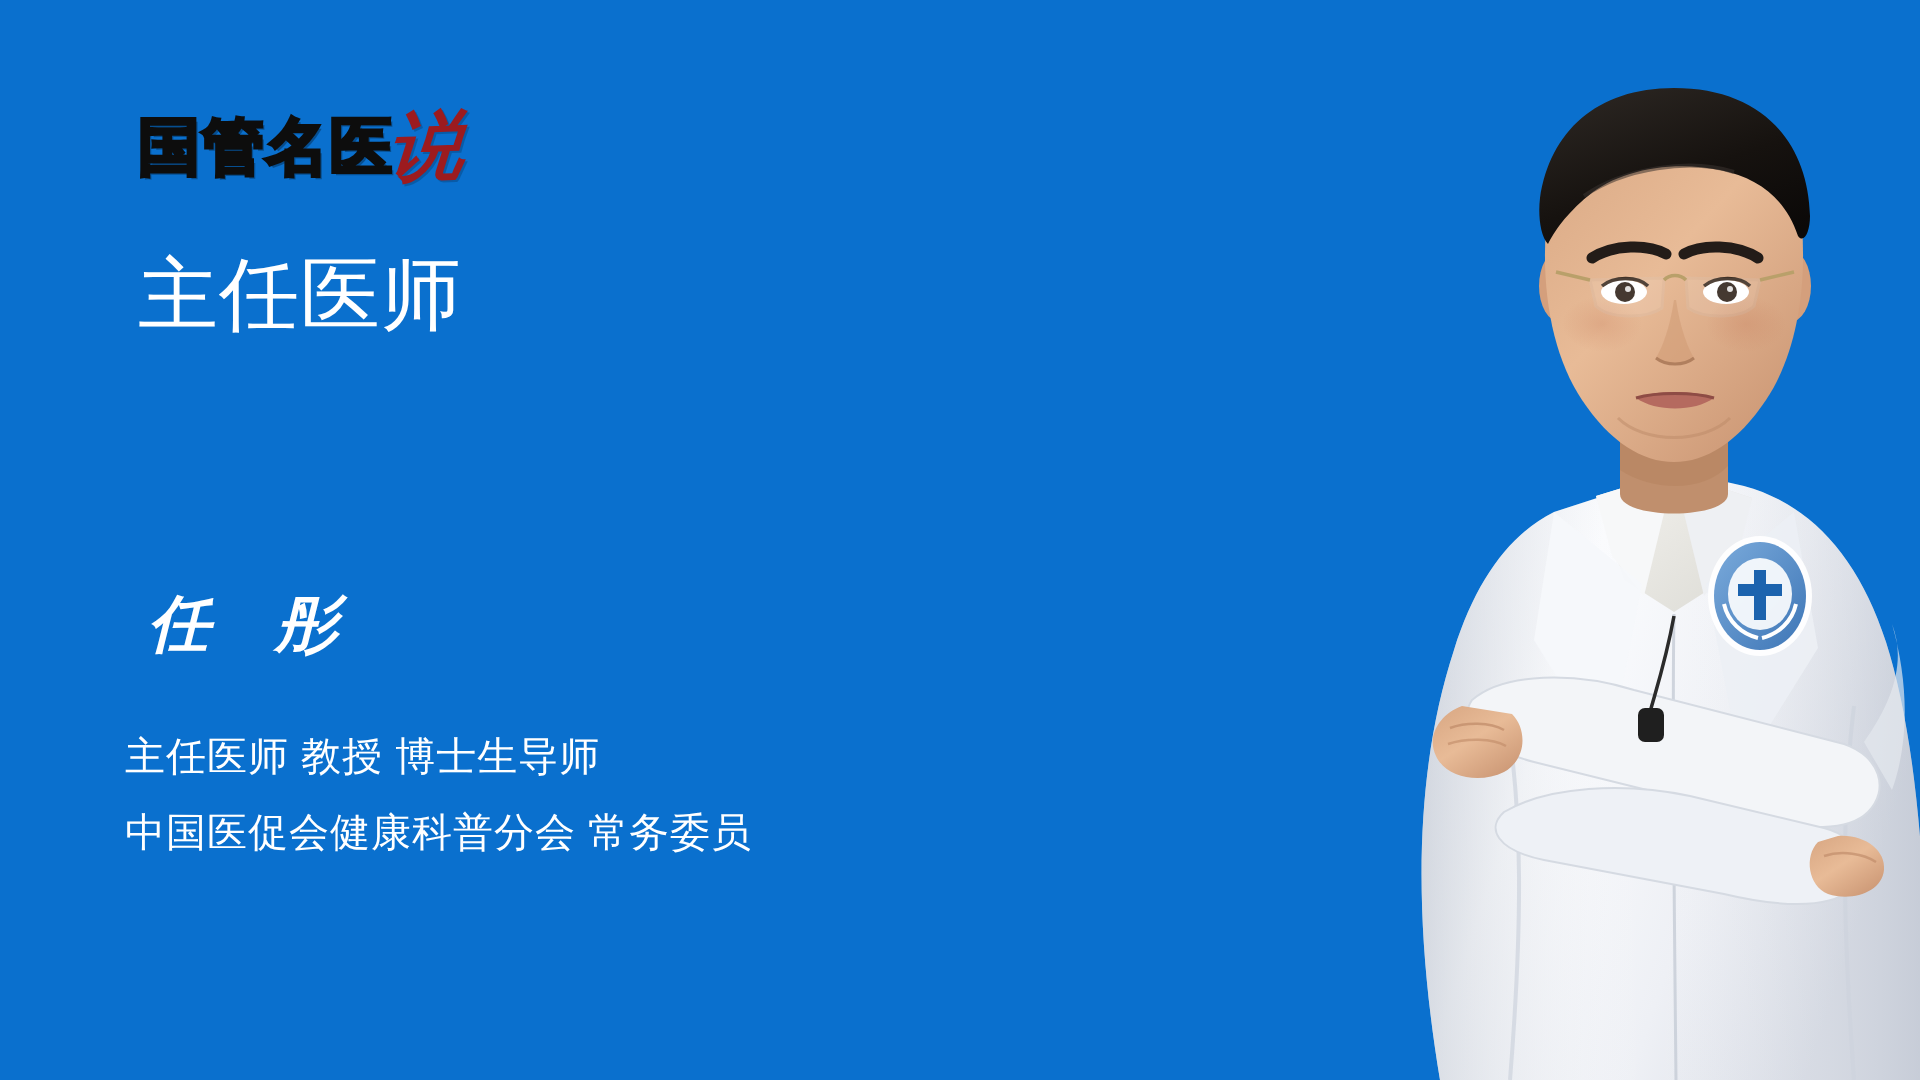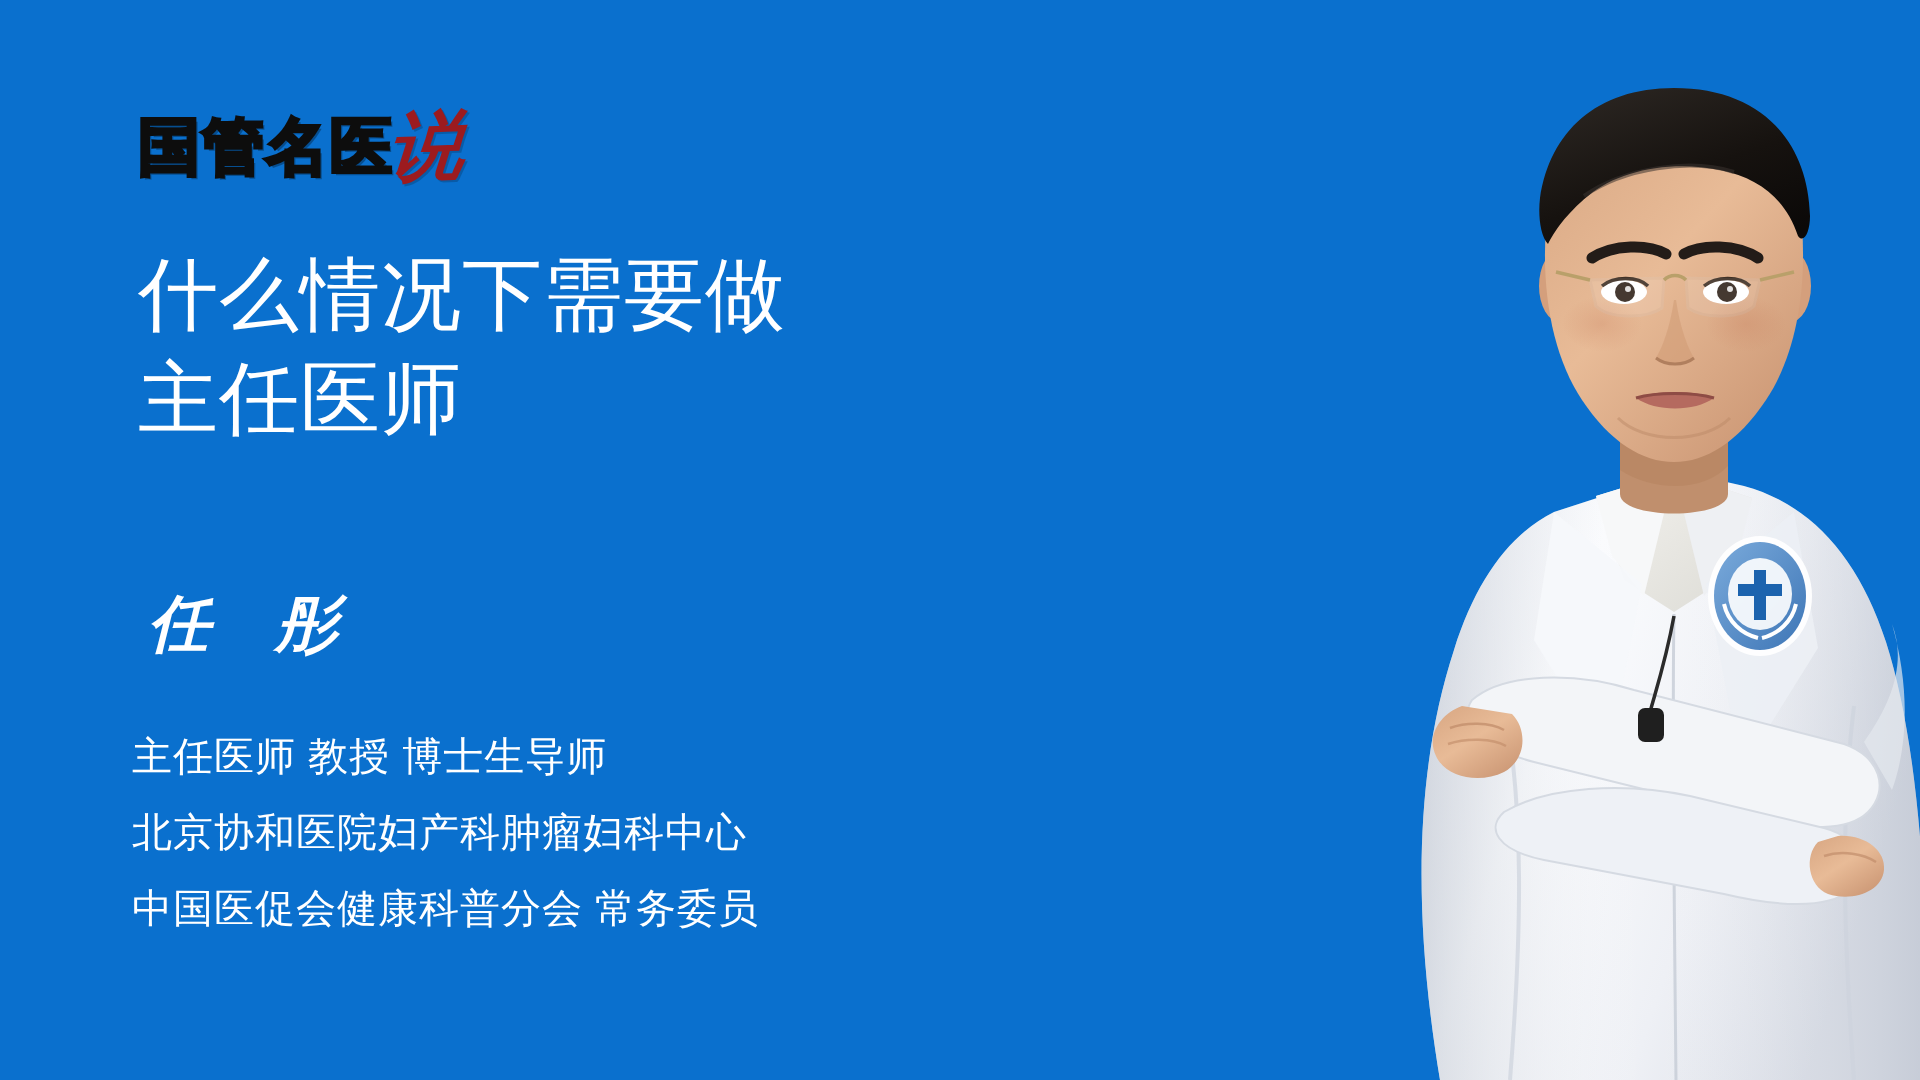--- a/index.html
+++ b/index.html
@@ -83,21 +83,21 @@
     font-weight: 700;
     font-style: italic;
     color: #ffffff;
     letter-spacing: 22px;
     white-space: nowrap;
   }
 
   
   .credentials {
     position: absolute;
-    left: 132px;
+    left: 125px;
     top: 718px;
     width: 900px;
   }
   .credential-line {
     font-size: 40px;
     font-weight: 400;
     line-height: 1.90;
     color: #ffffff;
     letter-spacing: 1px;
     white-space: nowrap;
@@ -287,25 +287,23 @@
       </g>
     </svg>
   </div>
 
   <div class="logo">
     <span class="logo-main">国管名医</span>
     <span class="logo-accent">说</span>
   </div>
 
   <div class="headline">
-    <div class="headline-line">什么情况下需要做</div>
     <div class="headline-line">主任医师</div>
   </div>
 
   <div class="presenter-name">任 彤</div>
 
   <div class="credentials">
     <div class="credential-line">主任医师  教授  博士生导师</div>
-    <div class="credential-line">北京协和医院妇产科肿瘤妇科中心</div>
     <div class="credential-line">中国医促会健康科普分会  常务委员</div>
   </div>
 
 </div>
 
 </body></html>

